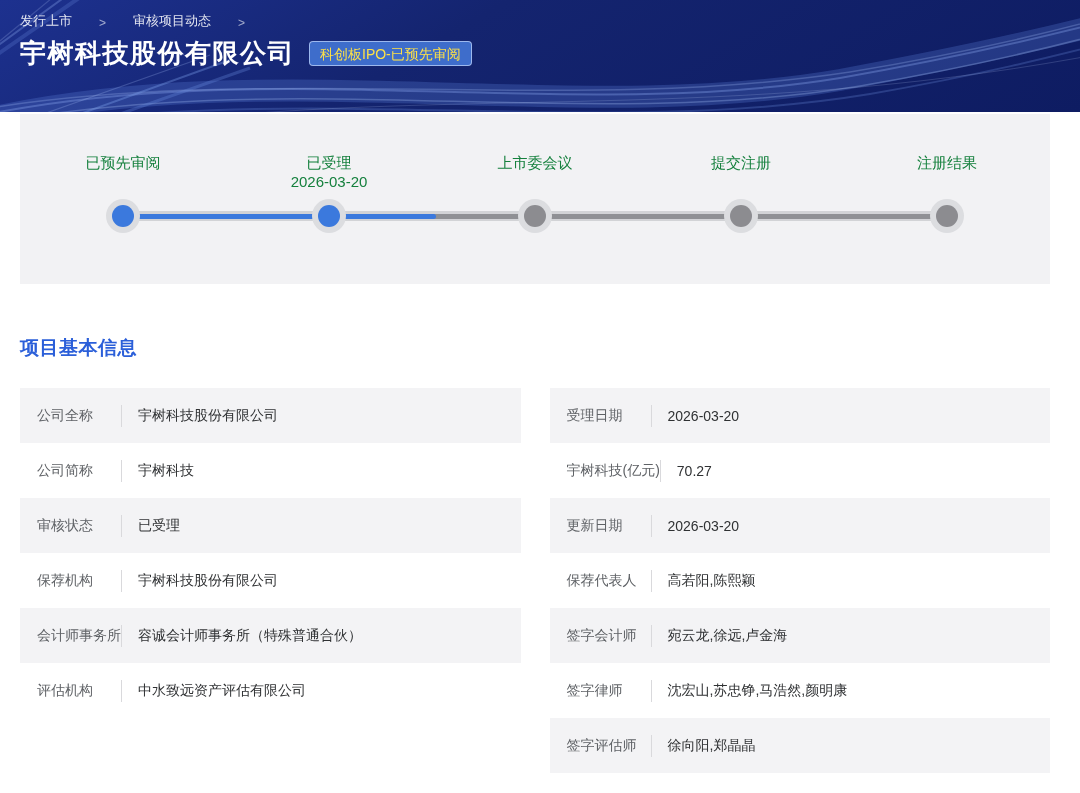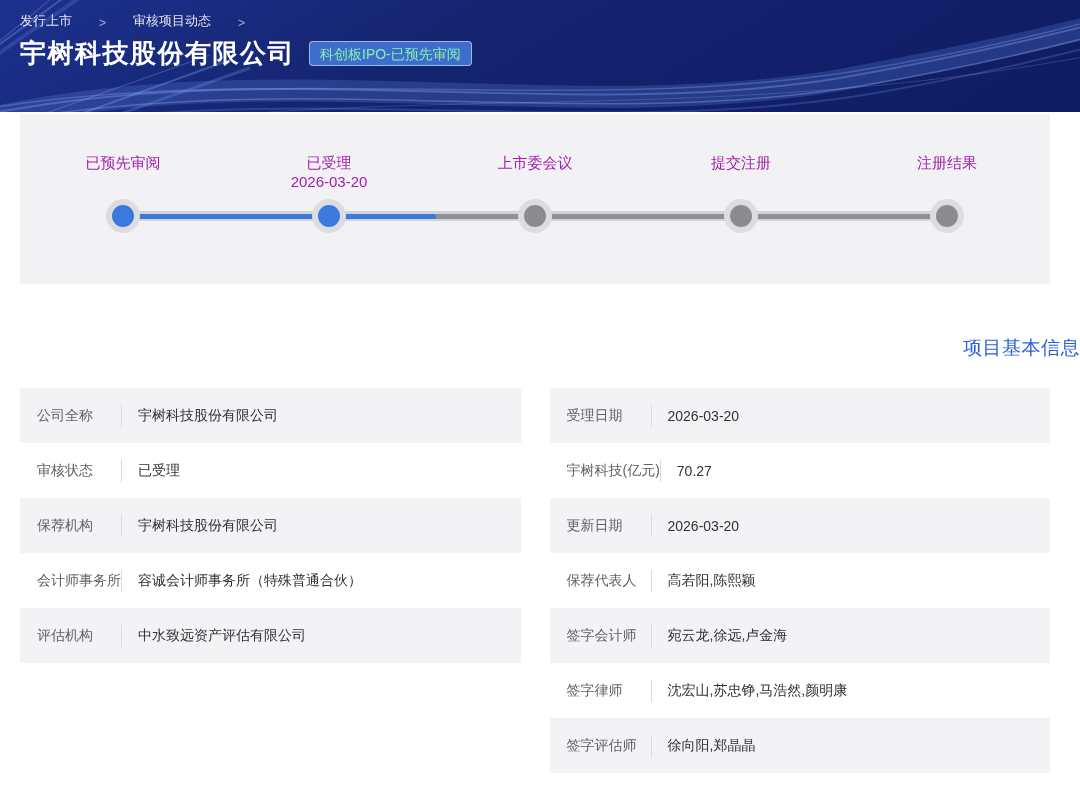--- a/index.html
+++ b/index.html
@@ -26,21 +26,21 @@
     display: flex; align-items: flex-end; gap: 27px;
     font-size: 13px; color: rgba(255,255,255,0.88);
   }
   .crumb { cursor: pointer; }
   .crumb-sep { color: rgba(255,255,255,0.6); font-size: 12px; }
   .title-row { display: flex; align-items: center; gap: 14px; margin-top: 6px; }
   .page-title {
     color: #ffffff; font-size: 26px; font-weight: 700; letter-spacing: 1.5px;
   }
   .status-badge {
-    color: #86efac; font-size: 14px; line-height: 1;
+    color: #fde047; font-size: 14px; line-height: 1;
     padding: 5px 10px 4px; border-radius: 4px;
     background: #3e6dcb; border: 1px solid rgba(173,198,245,0.85);
   }
 
   
   .timeline-panel {
     position: relative;
     margin: 2px 30px 0 20px;
     height: 170px;
     background: #f2f2f4;
@@ -54,36 +54,36 @@
     background: #8f9094; border-radius: 3px;
   }
   .track-progress {
     position: absolute; left: 3px; top: 2.5px; height: 5px;
     background: #3b79dd; border-radius: 3px; z-index: 2;
   }
   .stage { position: absolute; top: 0; height: 100%; width: 0; }
   .stage-labels {
     position: absolute; top: 39px; left: 0; transform: translateX(-50%);
     width: 180px; text-align: center;
-    color: #a21caf; font-size: 15px; line-height: 19px;
+    color: #15803d; font-size: 15px; line-height: 19px;
   }
   .stage-halo {
     position: absolute; top: 85px; left: 0; transform: translateX(-50%);
     width: 34px; height: 34px; border-radius: 50%;
     background: #dcdde0; z-index: 3;
     display: flex; align-items: center; justify-content: center;
   }
   .node-dot { width: 22px; height: 22px; border-radius: 50%; }
   .stage-halo.done .node-dot { background: #3b79dd; }
   .stage-halo.pending .node-dot { background: #8c8c90; }
 
   
   .section-title {
     margin: 51px 0 0 20px;
-    color: #2b5fd9; font-size: 19px; font-weight: 400; letter-spacing: 0.5px; text-align: right;
+    color: #2b5fd9; font-size: 19px; font-weight: 700; letter-spacing: 0.5px;
   }
 
   
   .info-wrap {
     display: flex; gap: 29px;
     margin: 27px 30px 0 20px;
   }
   .info-col { flex: 1; min-width: 0; }
   .info-row {
     display: flex; align-items: center;
@@ -197,20 +197,25 @@
 <h2 class="section-title">项目基本信息</h2>
 
 <div class="info-wrap">
   <div class="info-col" id="info-col-left">
       <div class="info-row">
     <div class="info-label">公司全称</div>
     <div class="info-divider"></div>
     <div class="info-value">宇树科技股份有限公司</div>
   </div>
       <div class="info-row">
+    <div class="info-label">公司简称</div>
+    <div class="info-divider"></div>
+    <div class="info-value">宇树科技</div>
+  </div>
+      <div class="info-row">
     <div class="info-label">审核状态</div>
     <div class="info-divider"></div>
     <div class="info-value">已受理</div>
   </div>
       <div class="info-row">
     <div class="info-label">保荐机构</div>
     <div class="info-divider"></div>
     <div class="info-value">宇树科技股份有限公司</div>
   </div>
       <div class="info-row">

